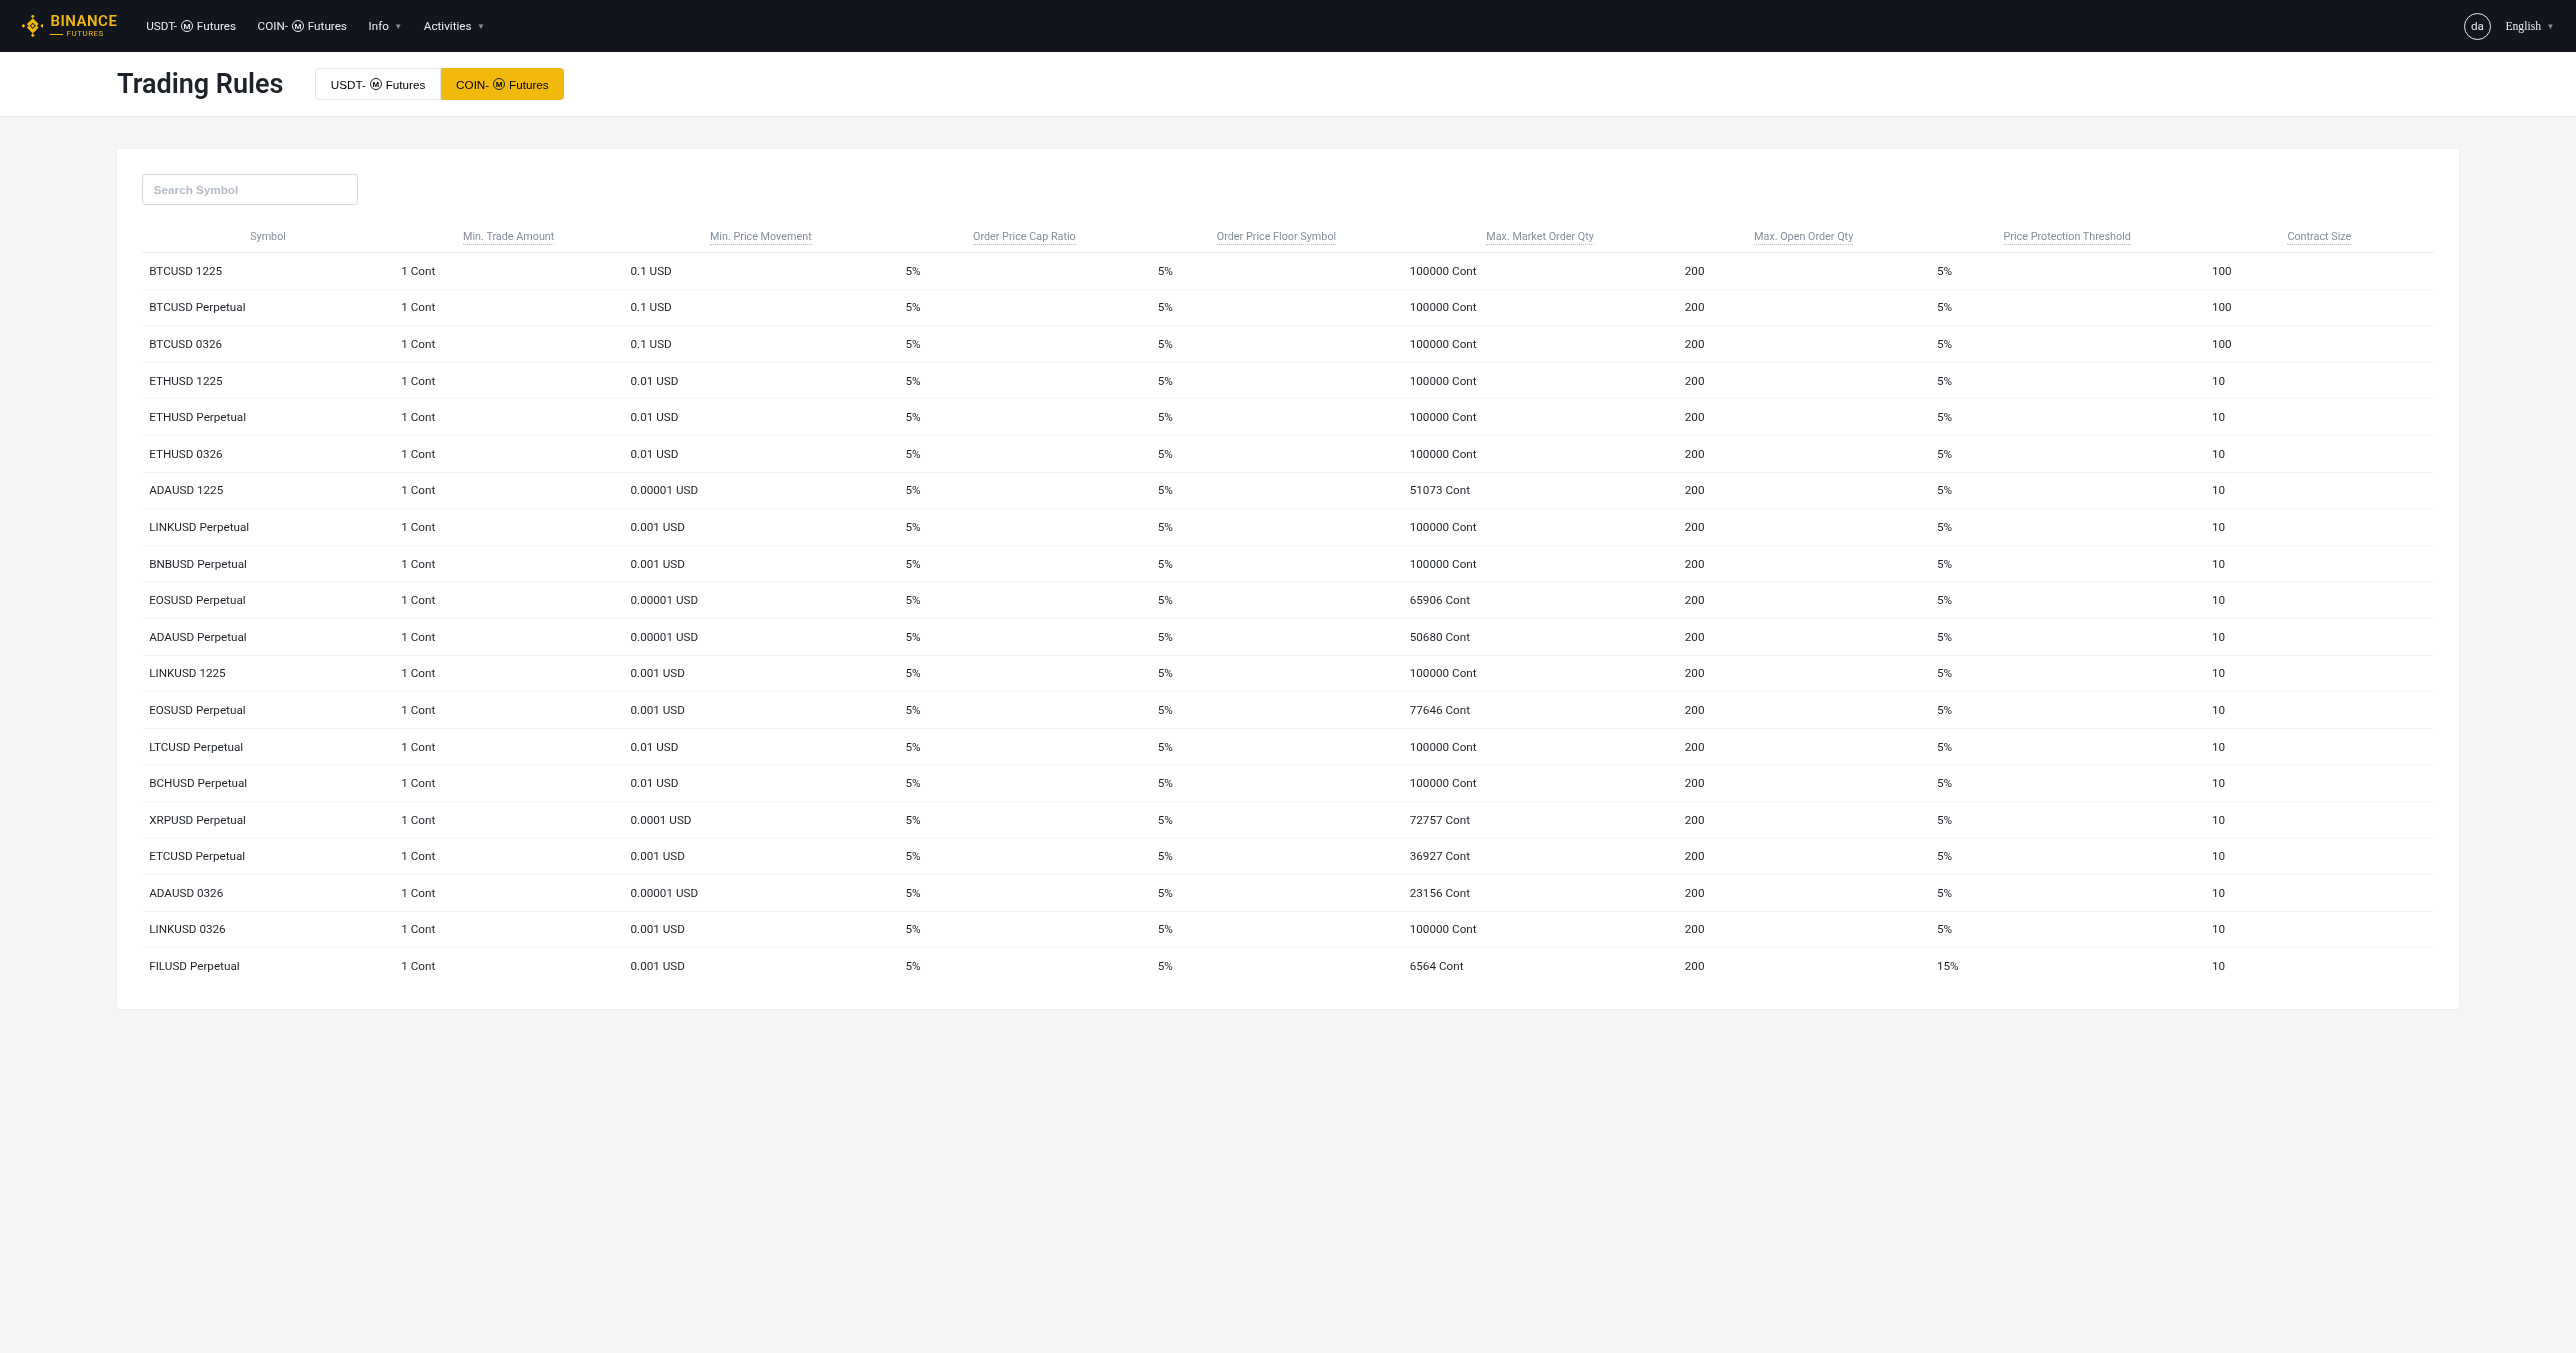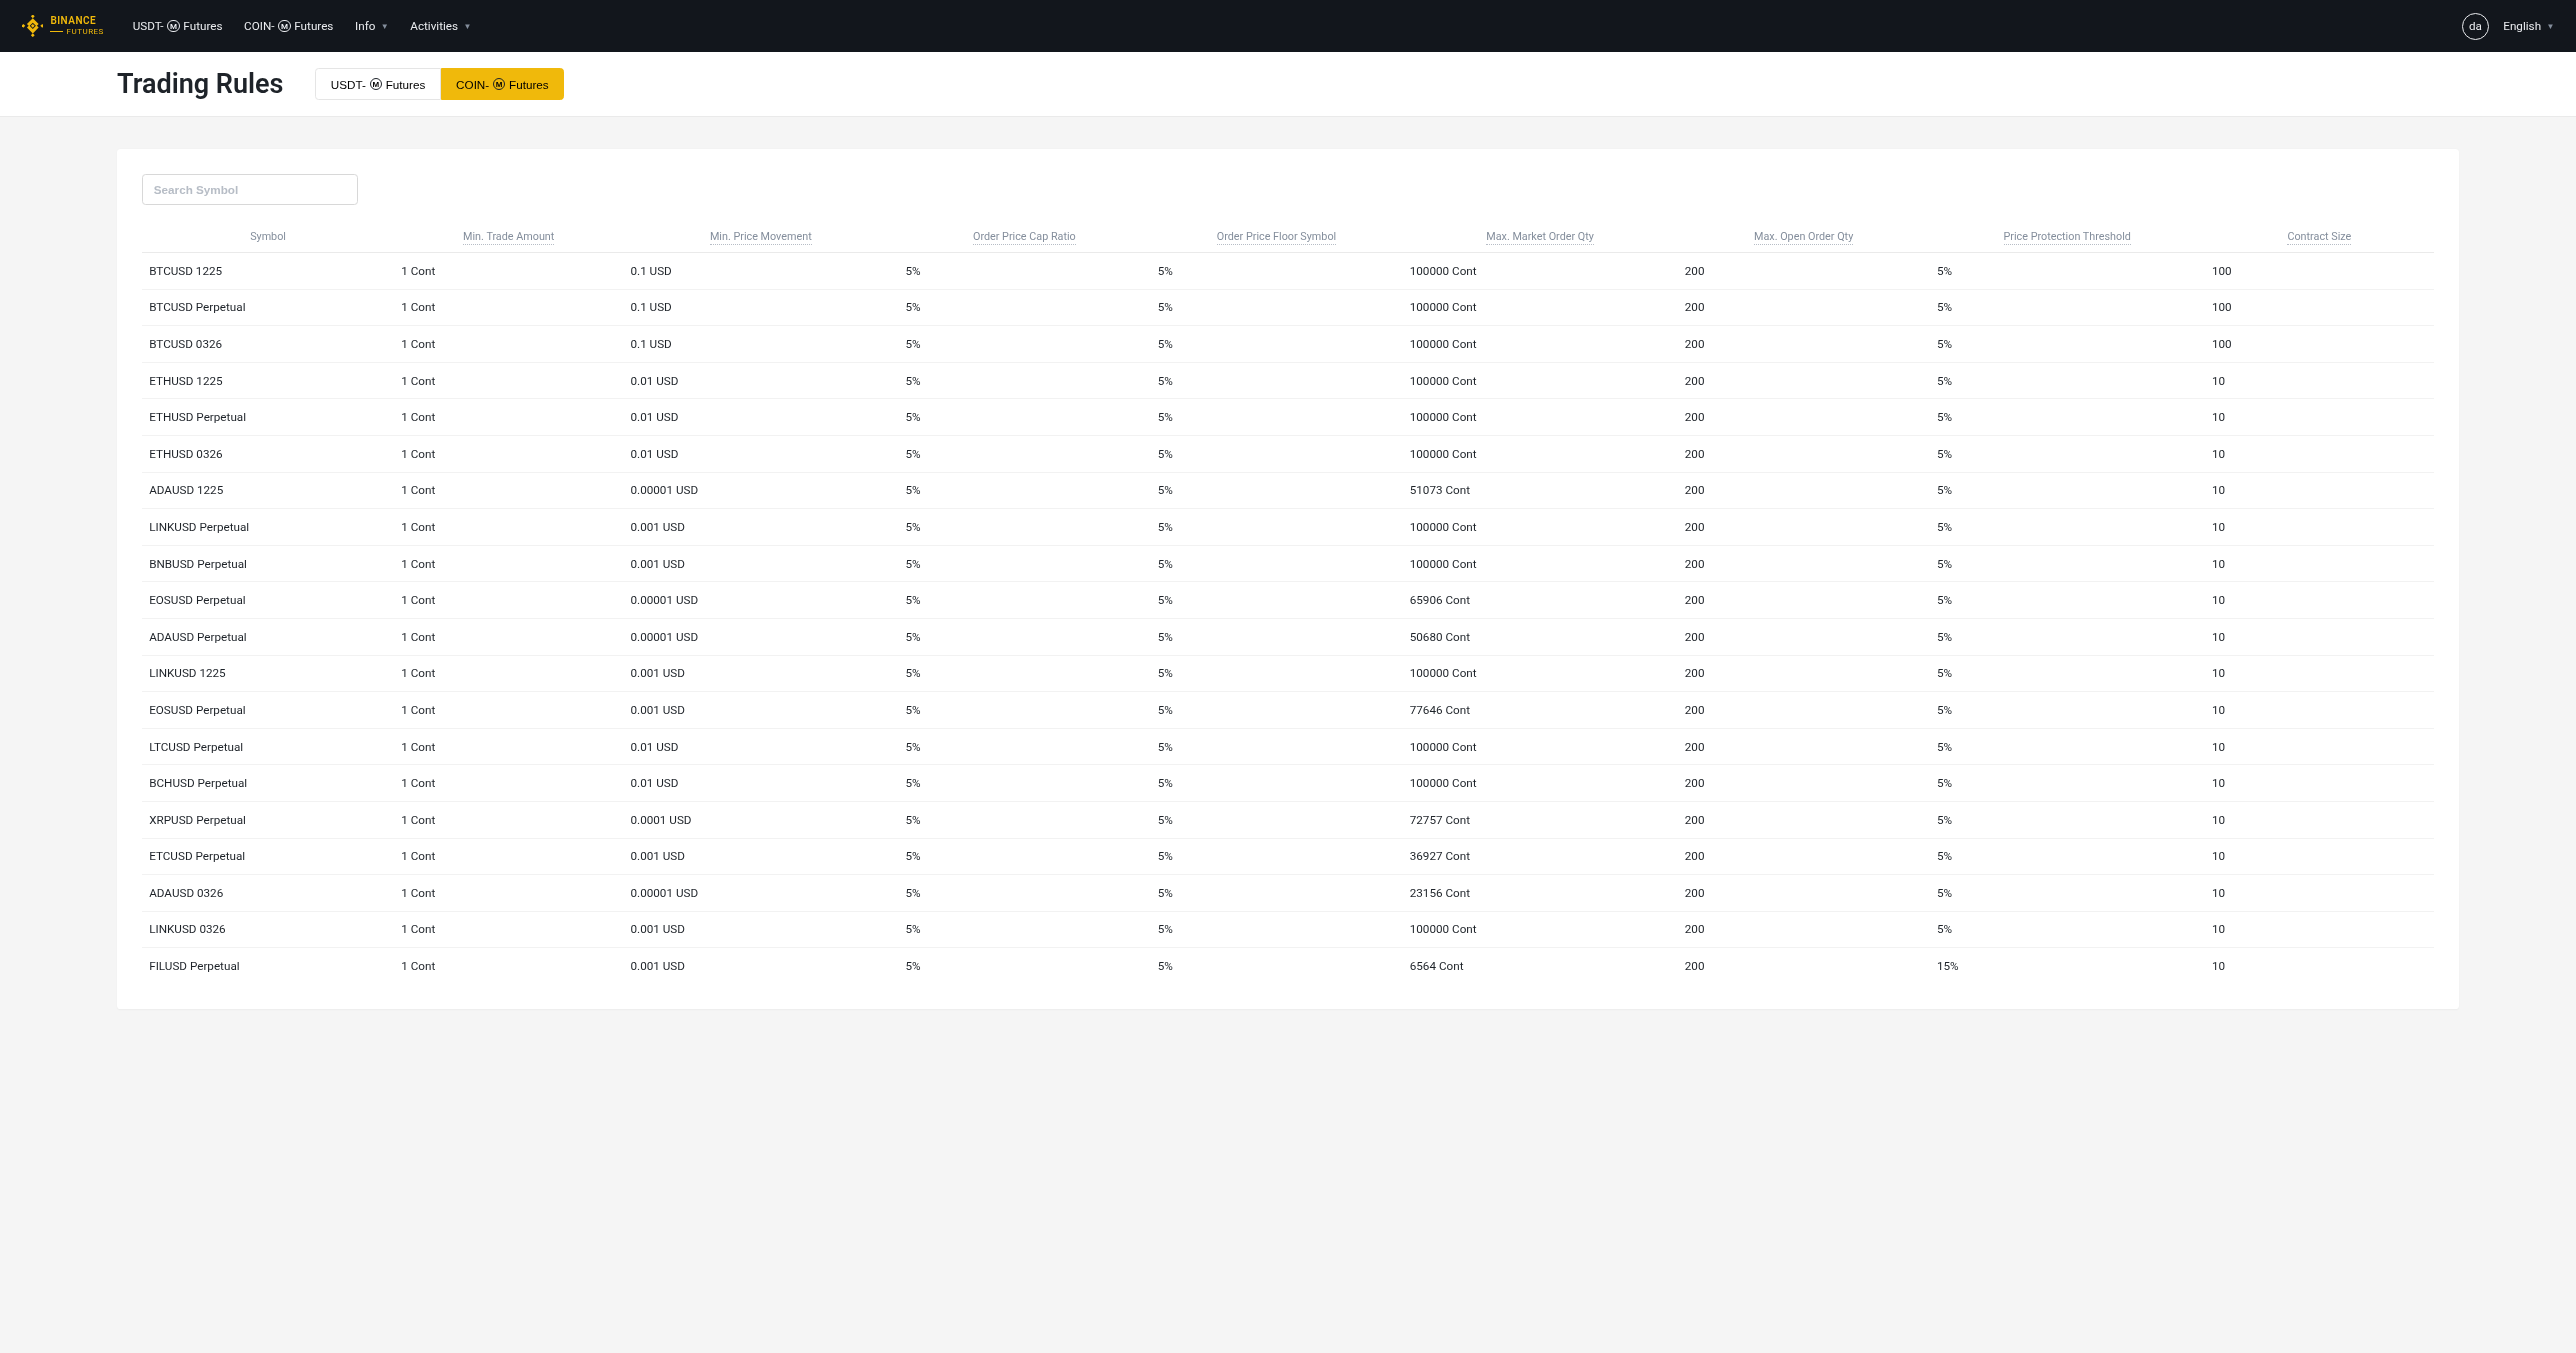--- a/index.html
+++ b/index.html
@@ -13,39 +13,39 @@
     align-items: center;
     height: 52px;
     padding: 0 21.6px;
   }
   .logo-block { display: flex; align-items: center; gap: 7.2px; margin-right: 18px; }
   .logo-diamond {
     width: 21.6px; height: 21.6px; position: relative;
   }
   .logo-diamond svg { width: 21.6px; height: 21.6px; }
   .logo-text { display: flex; flex-direction: column; line-height: 1; }
-  .logo-text .l1 { font-size: 10px; font-weight: 600; color: #f0b90b; letter-spacing: 0.5px; }
+  .logo-text .l1 { font-size: 15px; font-weight: 600; color: #f0b90b; letter-spacing: 0.5px; }
   .logo-text .l2 { font-size: 8px; color: #f0b90b; letter-spacing: 0.5px; margin-top: 1.8px; }
   .logo-text .l2::before { content: ""; display: inline-block; width: 12.6px; border-top: 0.9px solid #f0b90b; margin-right: 3.6px; vertical-align: middle; }
 
   .nav-item { font-size: 11.7px; color: #eaecef; padding: 0 10.8px; display: flex; align-items: center; gap: 3.6px; cursor: pointer; }
   .nav-item .m-badge {
     display: inline-flex; align-items: center; justify-content: center;
     width: 12.6px; height: 12.6px; border: 0.9px solid #eaecef; border-radius: 50%;
     font-size: 8px; font-weight: 600;
   }
   .caret { font-size: 8px; color: #848e9c; margin-left: 1.8px; }
 
   .nav-spacer { flex: 1; }
   .avatar-circle {
     width: 27px; height: 27px; border: 1.4px solid #eaecef; border-radius: 50%;
     display: flex; align-items: center; justify-content: center; font-size: 11.7px;
     margin-right: 14.4px; cursor: pointer;
   }
-  .lang { font-size: 11.7px; display: flex; align-items: center; gap: 3.6px; cursor: pointer; }
+  .lang { font-size: 11.7px; display: flex; align-items: center; gap: 3.6px; cursor: pointer; font-family: Liberation Serif, serif; }
 
   
   .subheader {
     background: #fff;
     padding: 16px 117px;
     display: flex; gap: 32px;
     border-bottom: 0.9px solid #eaeaea;
   }
   .page-title { font-size: 27px; font-weight: 600; }
   .tab-group { display: flex; }

